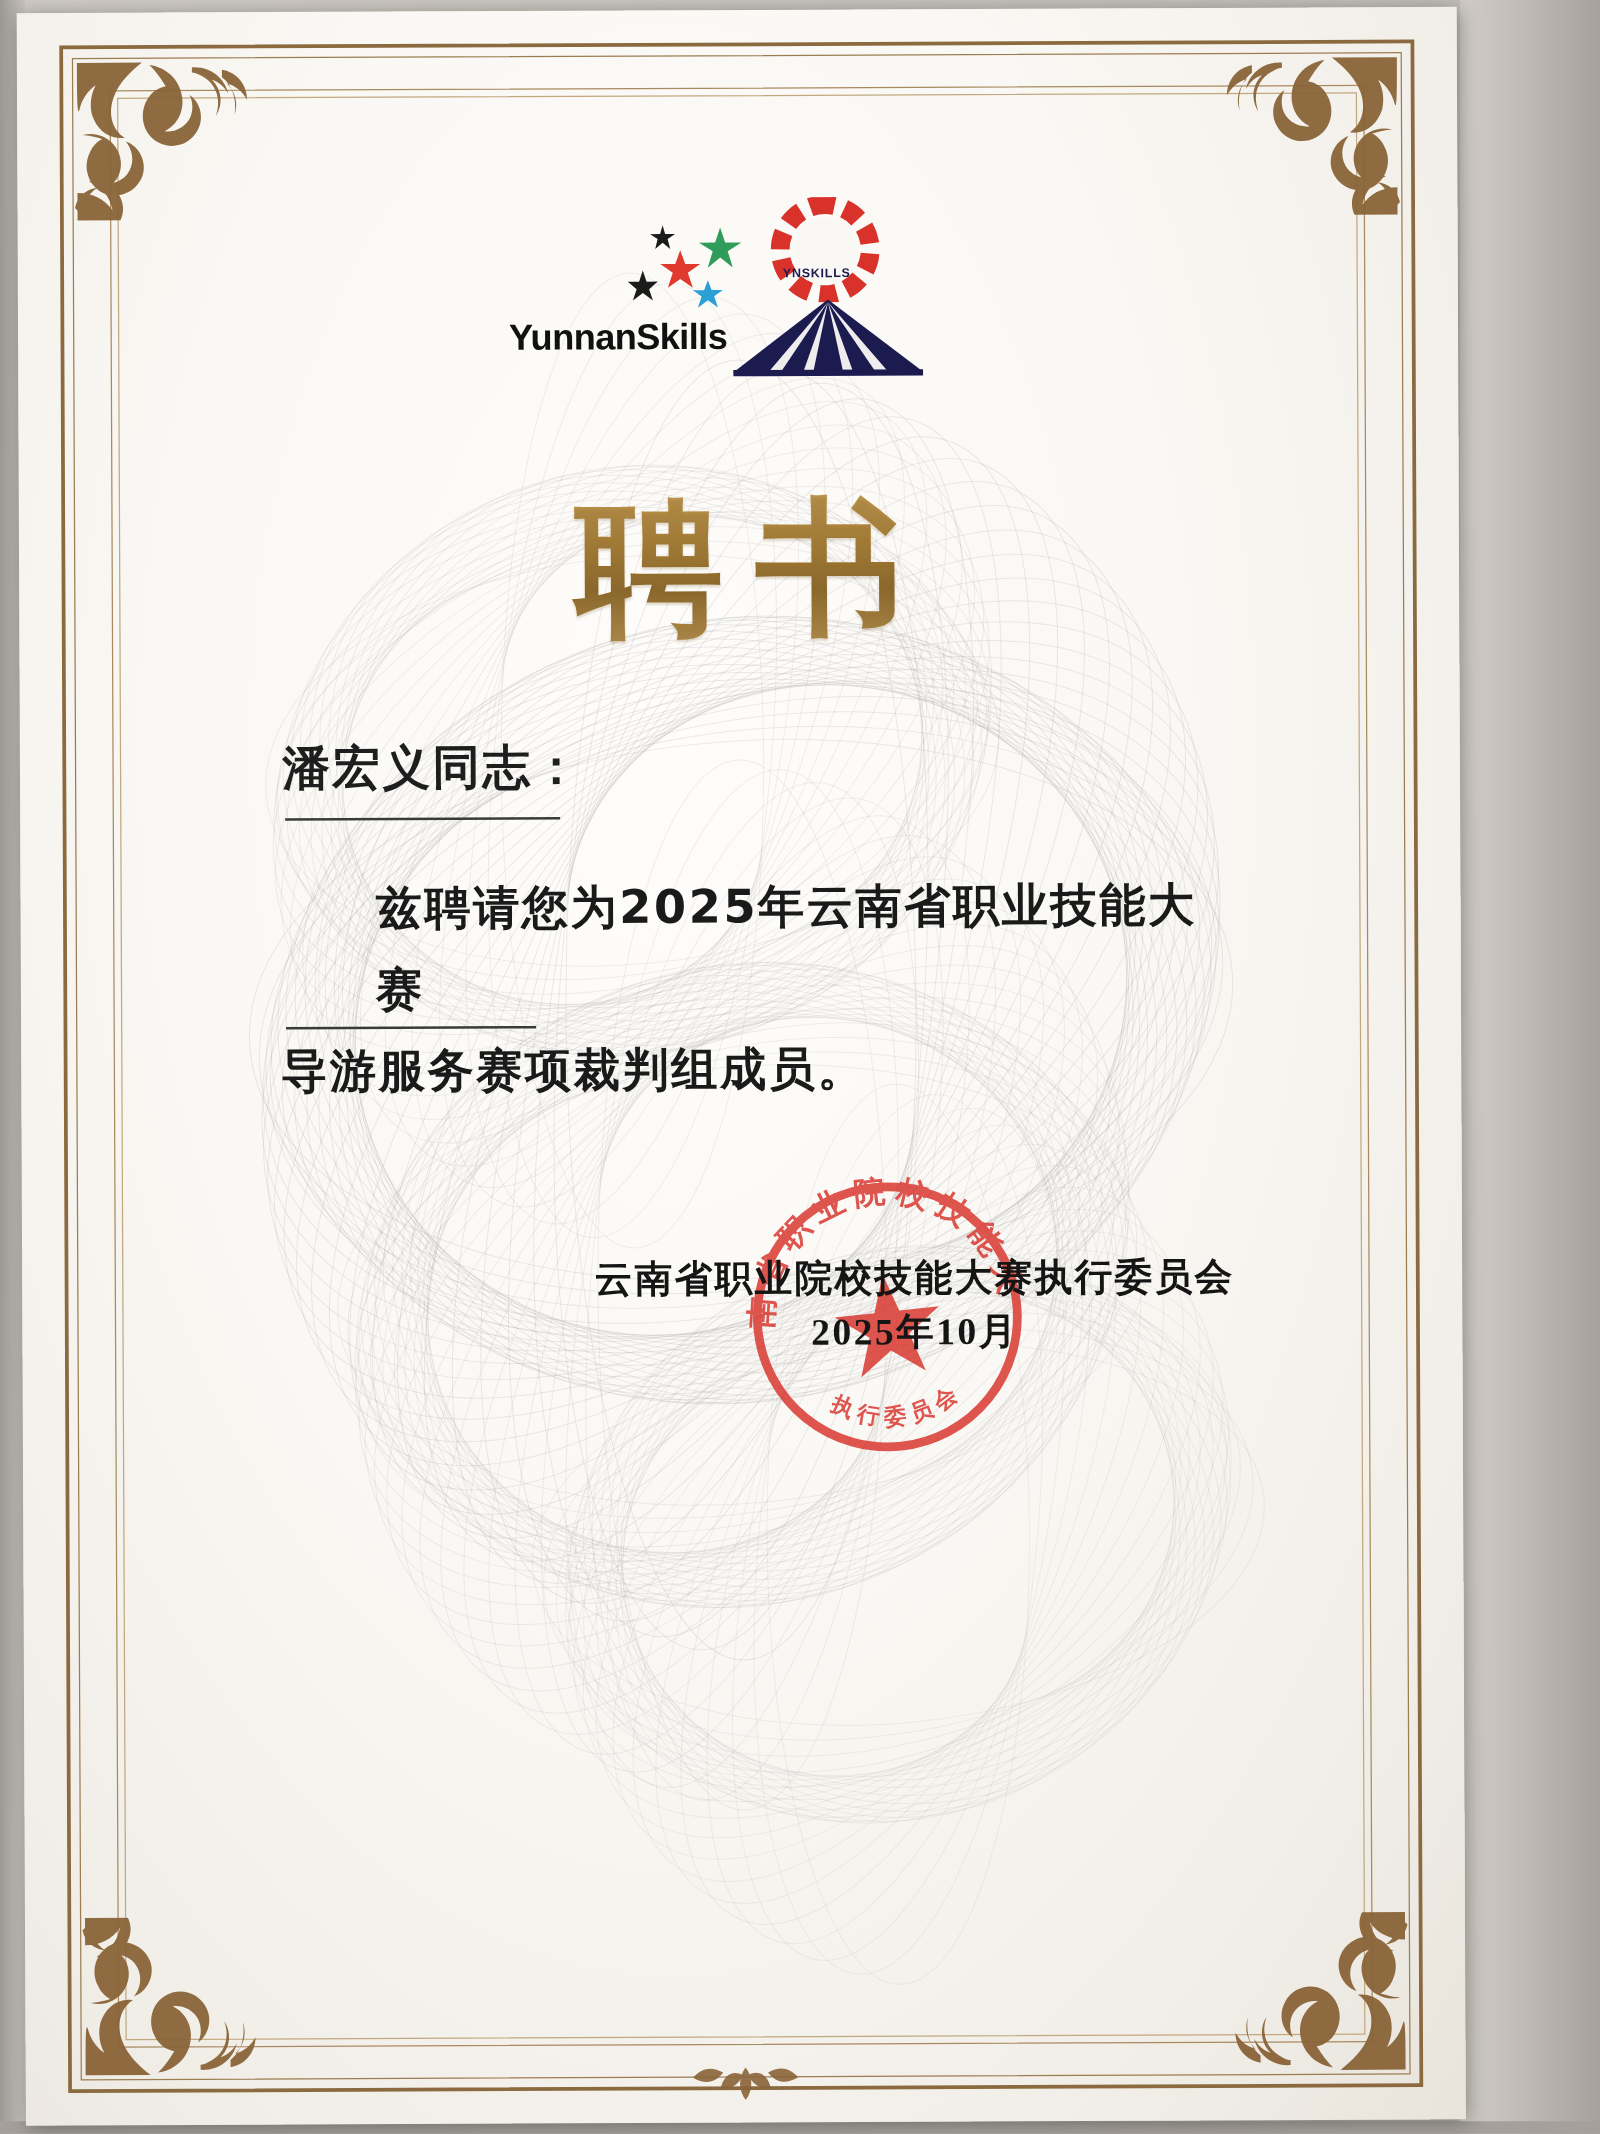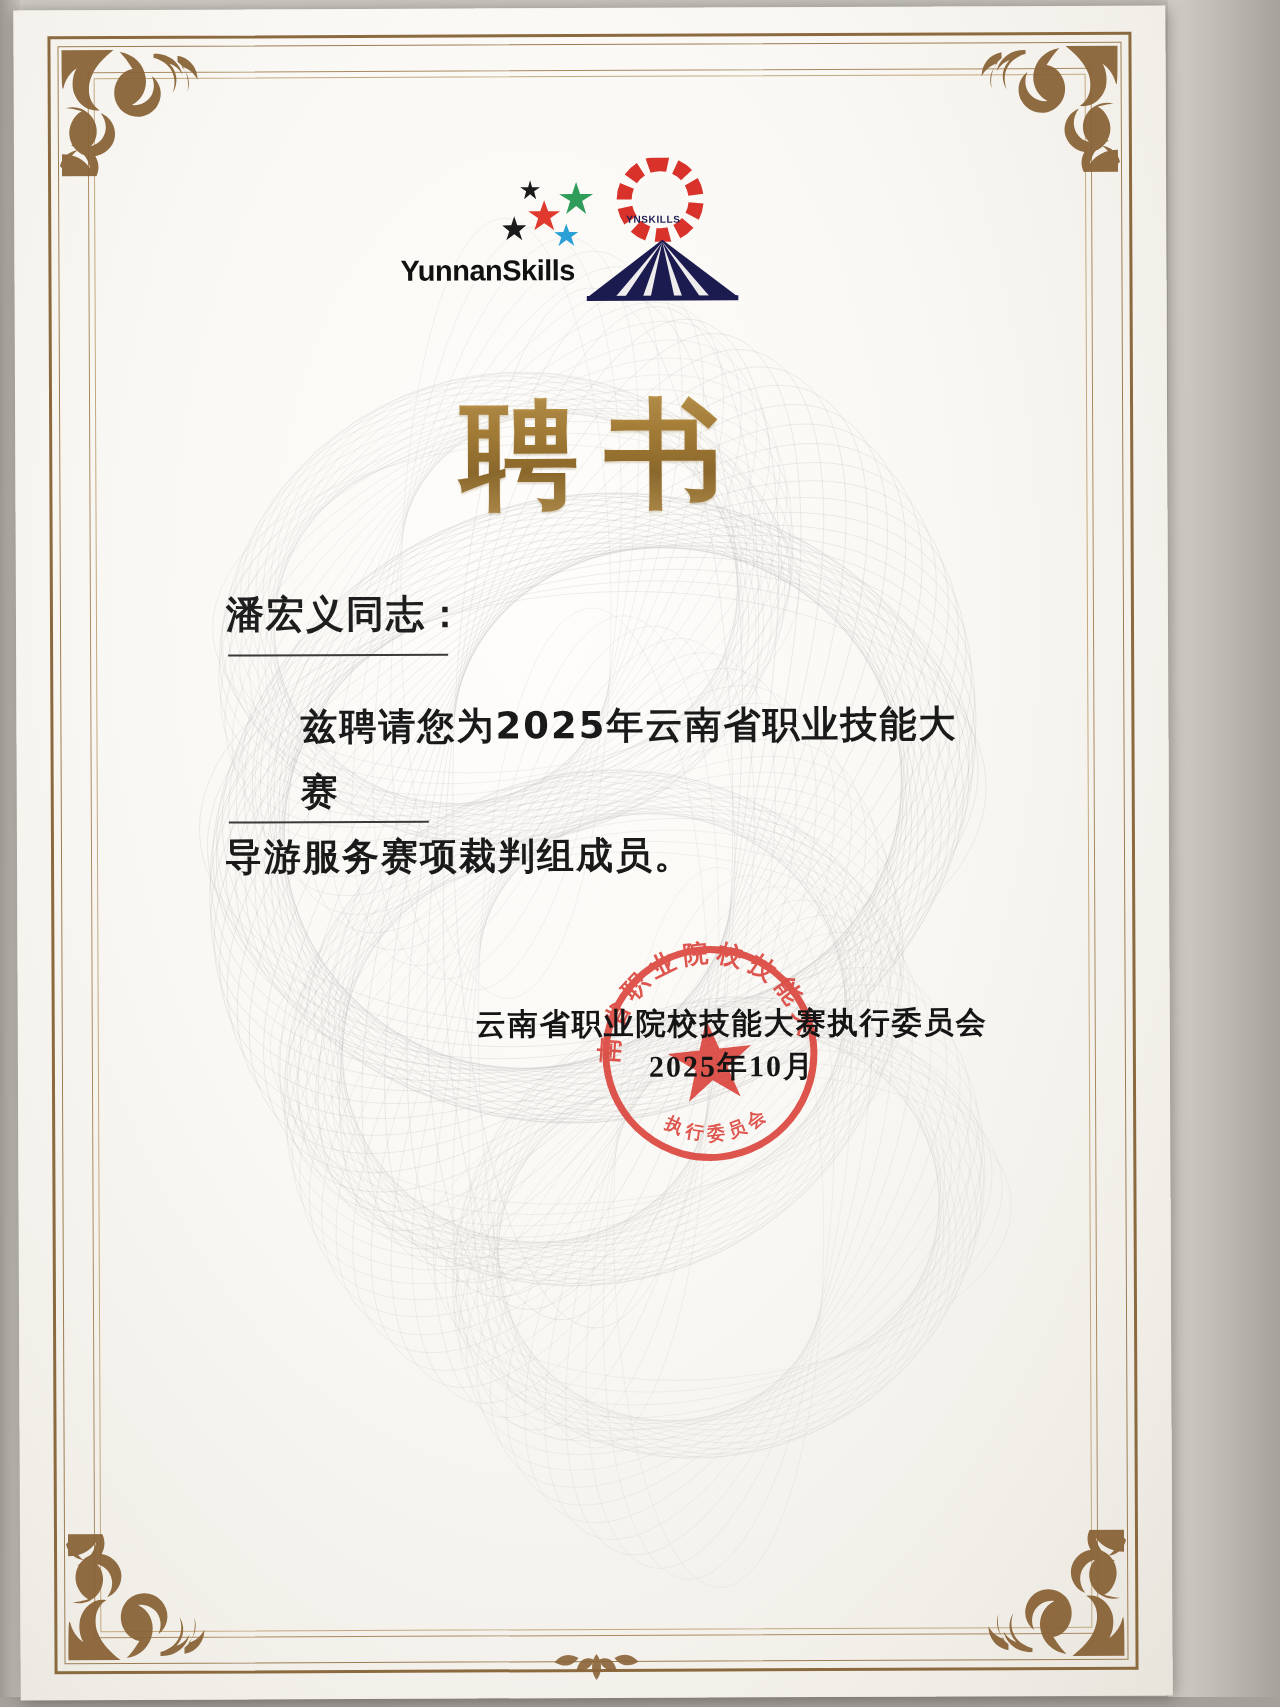--- a/index.html
+++ b/index.html
@@ -131,21 +131,21 @@
     left: 186px;
     top: 82px;
     width: 152px;
     height: 62px;
   }
   .brand {
     position: absolute;
     left: 0;
     top: 96px;
     width: 188px;
-    text-align: left;
+    text-align: center;
     font-size: 29px;
     font-weight: bold;
     color: #111;
     letter-spacing: -0.5px;
     font-family: "Liberation Sans", sans-serif;
   }
 
   
   #title {
     position: absolute;

